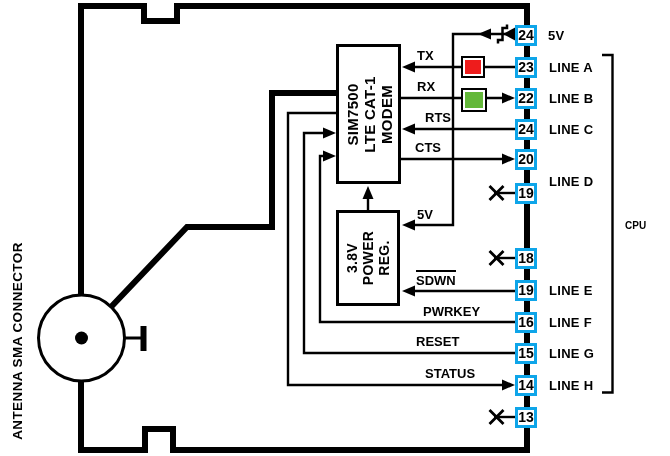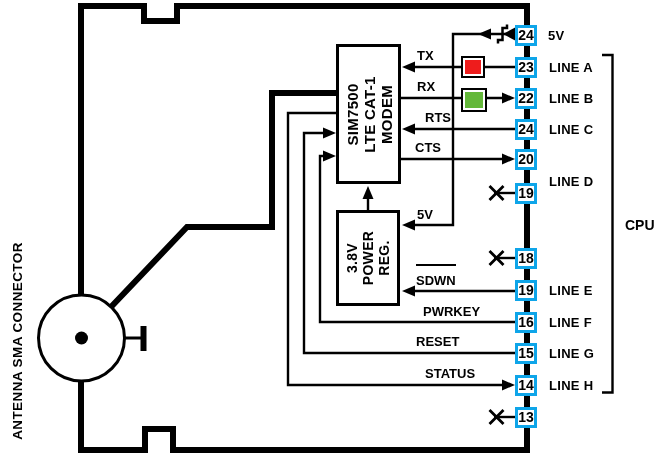--- a/index.html
+++ b/index.html
@@ -12,22 +12,22 @@
   .pin{position:absolute;left:515px;width:22px;height:21px;border:3px solid #0ea5e9;background:#fff;
        box-sizing:border-box;display:flex;align-items:center;justify-content:center;
        font-weight:bold;font-size:14px;line-height:1;}
   .vtext{position:absolute;transform:rotate(-90deg);text-align:center;font-weight:bold;white-space:nowrap;}
   .vtext span{display:block;}
   .modem-title{left:298.5px;top:88.5px;width:140px;height:51px;font-size:15px;line-height:17px;letter-spacing:.3px;}
   .reg-title{left:320px;top:234px;width:96px;height:48px;font-size:14px;line-height:16px;letter-spacing:.3px;}
   .ant-label{left:-90.5px;top:333px;width:215px;height:16px;font-size:13.5px;line-height:16px;letter-spacing:.4px;}
   .led{position:absolute;border:2px solid #000;background:#fff;padding:2px;box-sizing:border-box;}
   .led .fill{width:100%;height:100%;}
-  .overbar{display:inline-block;border-top:2px solid #000;padding-top:7px;}
-  .cpu-lbl{font-size:14px;transform:translateY(-50%);}
+  .overbar{display:inline-block;border-top:2px solid #000;padding-top:1px;}
+  .cpu-lbl{font-size:10px;transform:translateY(-50%);}
 </style>
 </head>
 <body>
 
 <div class="canvas">
 
   <svg class="wires" width="670" height="456" viewBox="0 0 670 456">
     <g stroke="#000" fill="none" stroke-linejoin="miter">
 
       <path stroke-width="6" d="M 81,294 L 81,6 L 144,6 L 144,21 L 177,21 L 177,6 L 527,6 L 527,450 L 173,450 L 173,429 L 145,429 L 145,450 L 81,450 L 81,382"></path>

